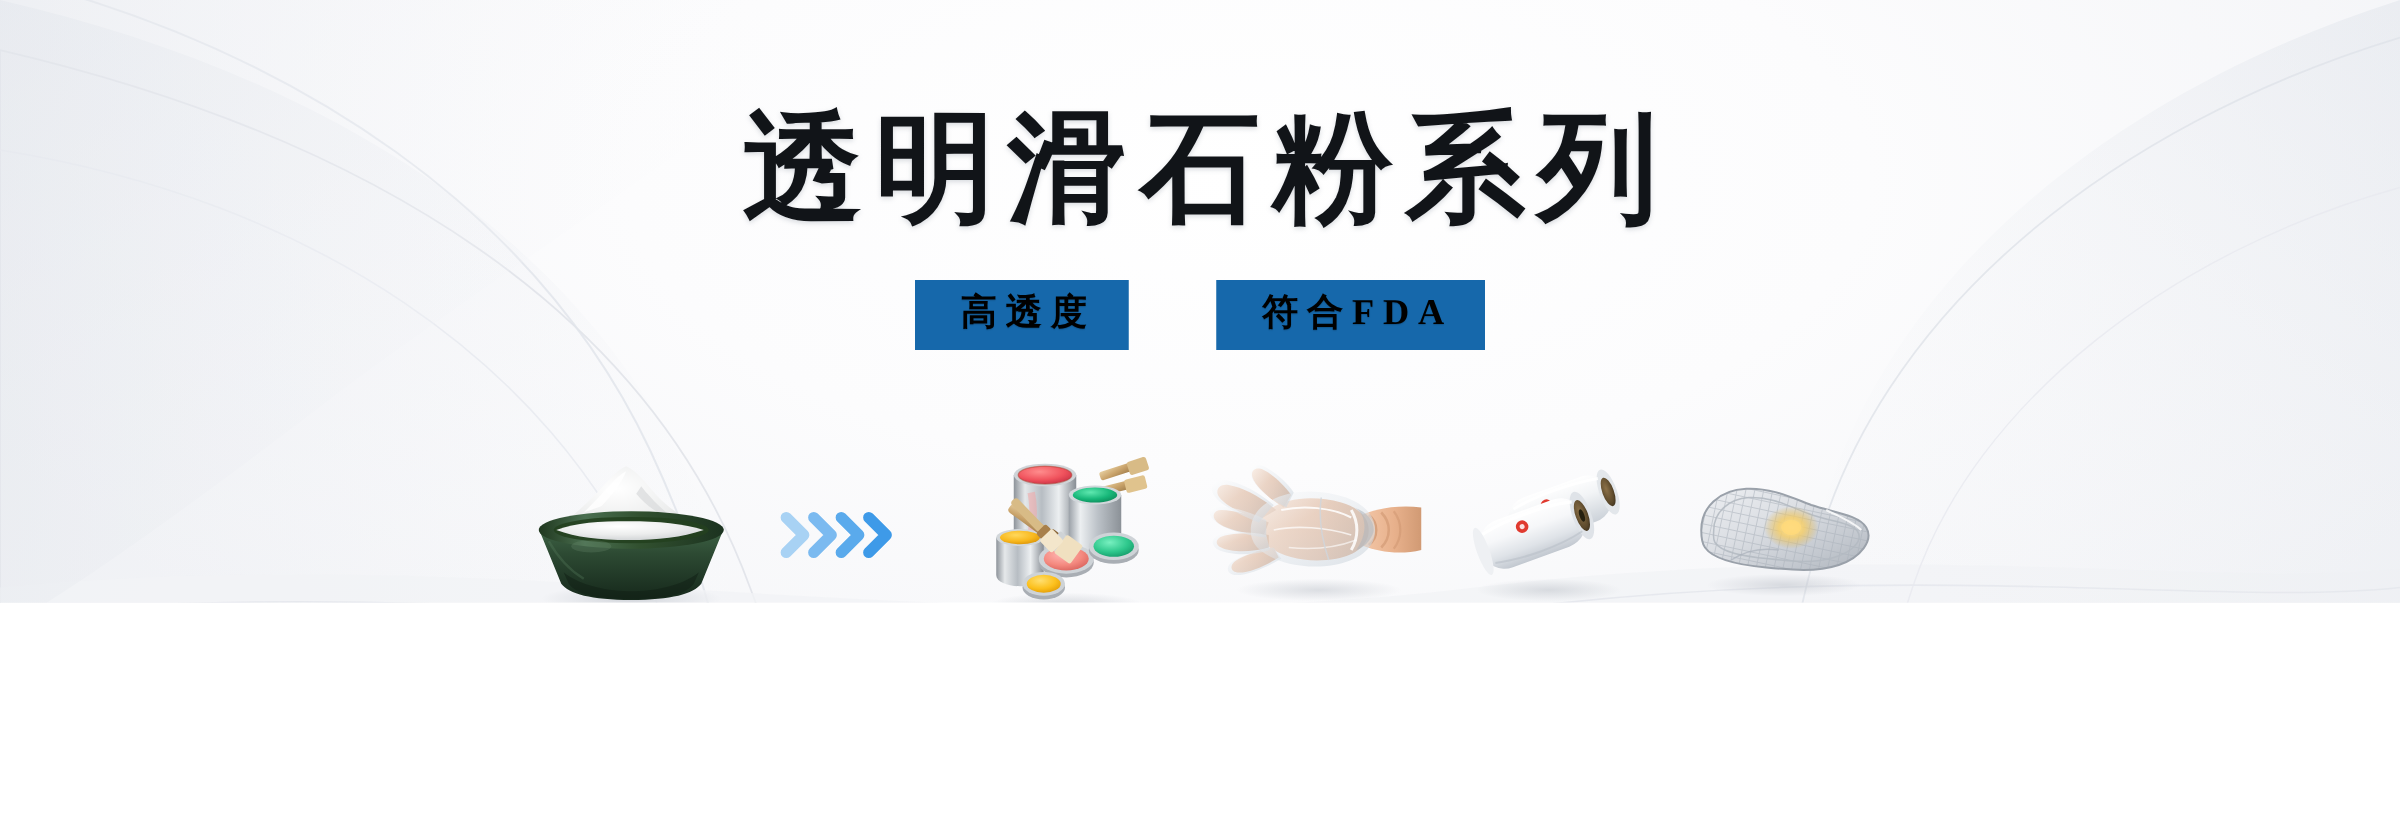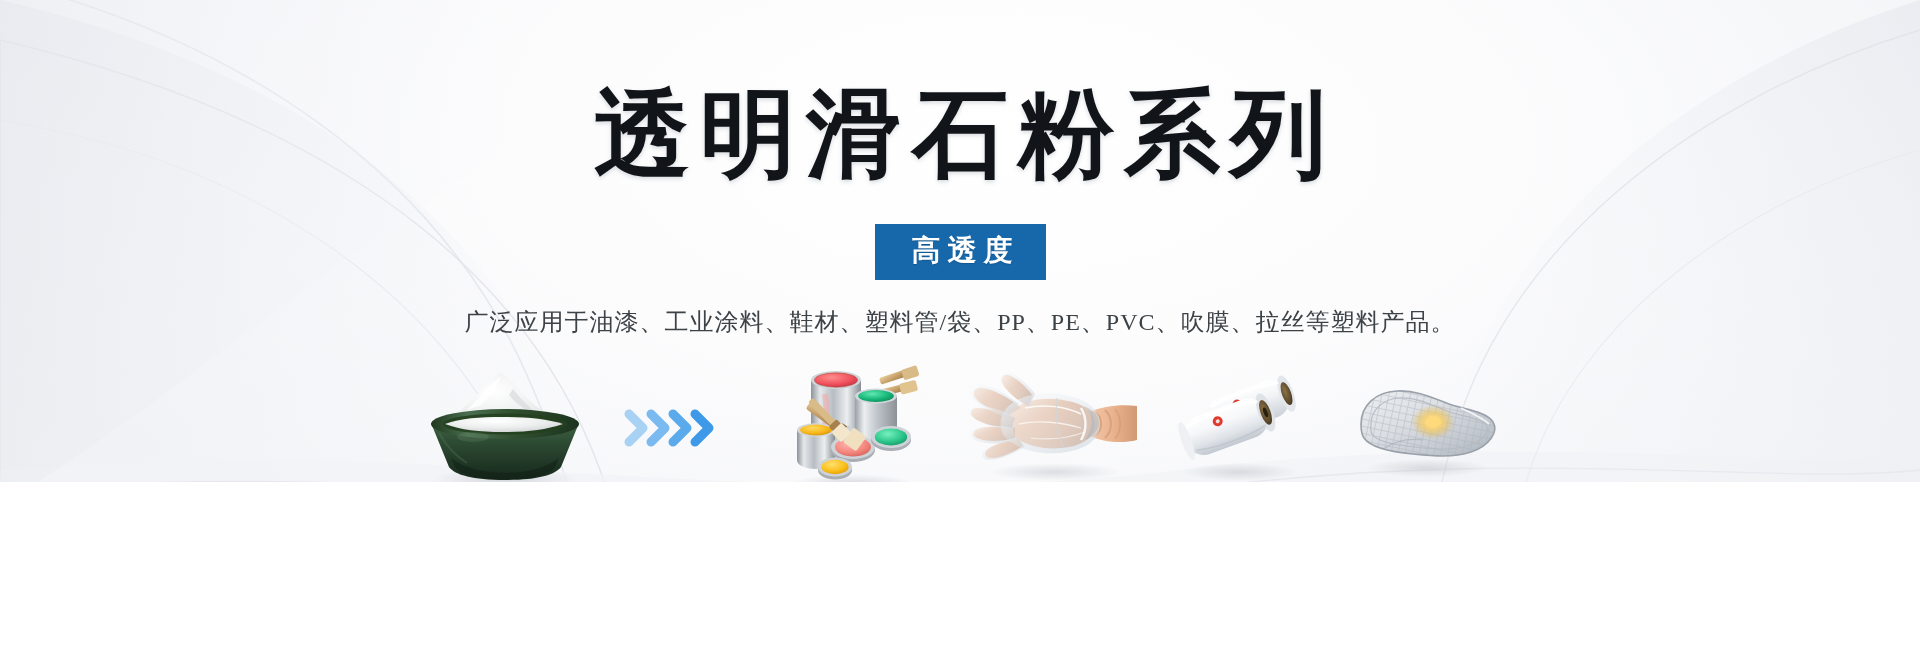--- a/index.html
+++ b/index.html
@@ -36,21 +36,21 @@
   }
 
   
   .badges {
     position:absolute; left:0; right:0; top:224px;
     display:flex; justify-content:center; align-items:center;
     gap:70px;
   }
   .badge {
     background:#1668ab;
-    color:#ffffff;
+    color:#000000;
     font-size:29px;
     font-weight:700;
     letter-spacing:7px;
     text-indent:7px;
     padding:8px 26px 10px 30px;
     line-height:1.3;
     white-space:nowrap;
     text-shadow:0 1px 1px rgba(0,0,0,.18);
   }
 
@@ -125,23 +125,23 @@
 
     <path d="M0,0 L700,0 C560,120 380,230 250,330 C140,414 60,470 0,505 Z" fill="url(#gB)" opacity=".5"></path>
 
     <path d="M300,585 C700,560 1200,600 1650,572" fill="none" stroke="#eceef2" stroke-width="2" opacity=".9"></path>
   </svg>
 
   <h1 class="title">透明滑石粉系列</h1>
 
   <div class="badges">
     <span class="badge">高透度</span>
+    <span class="badge">符合FDA</span>
   </div>
 
-  <p class="desc">广泛应用于油漆、工业涂料、鞋材、塑料管/袋、PP、PE、PVC、吹膜、拉丝等塑料产品。</p>
 
   <div class="strip">
 
     <div class="cell c-bowl">
       <svg class="art" width="190" height="130" viewBox="0 0 190 130">
         <defs>
           <linearGradient id="bowlG" x1="0" y1="0" x2="0" y2="1">
             <stop offset="0%" stop-color="#3e6345"></stop>
             <stop offset="35%" stop-color="#2d4a33"></stop>
             <stop offset="100%" stop-color="#16281b"></stop>

